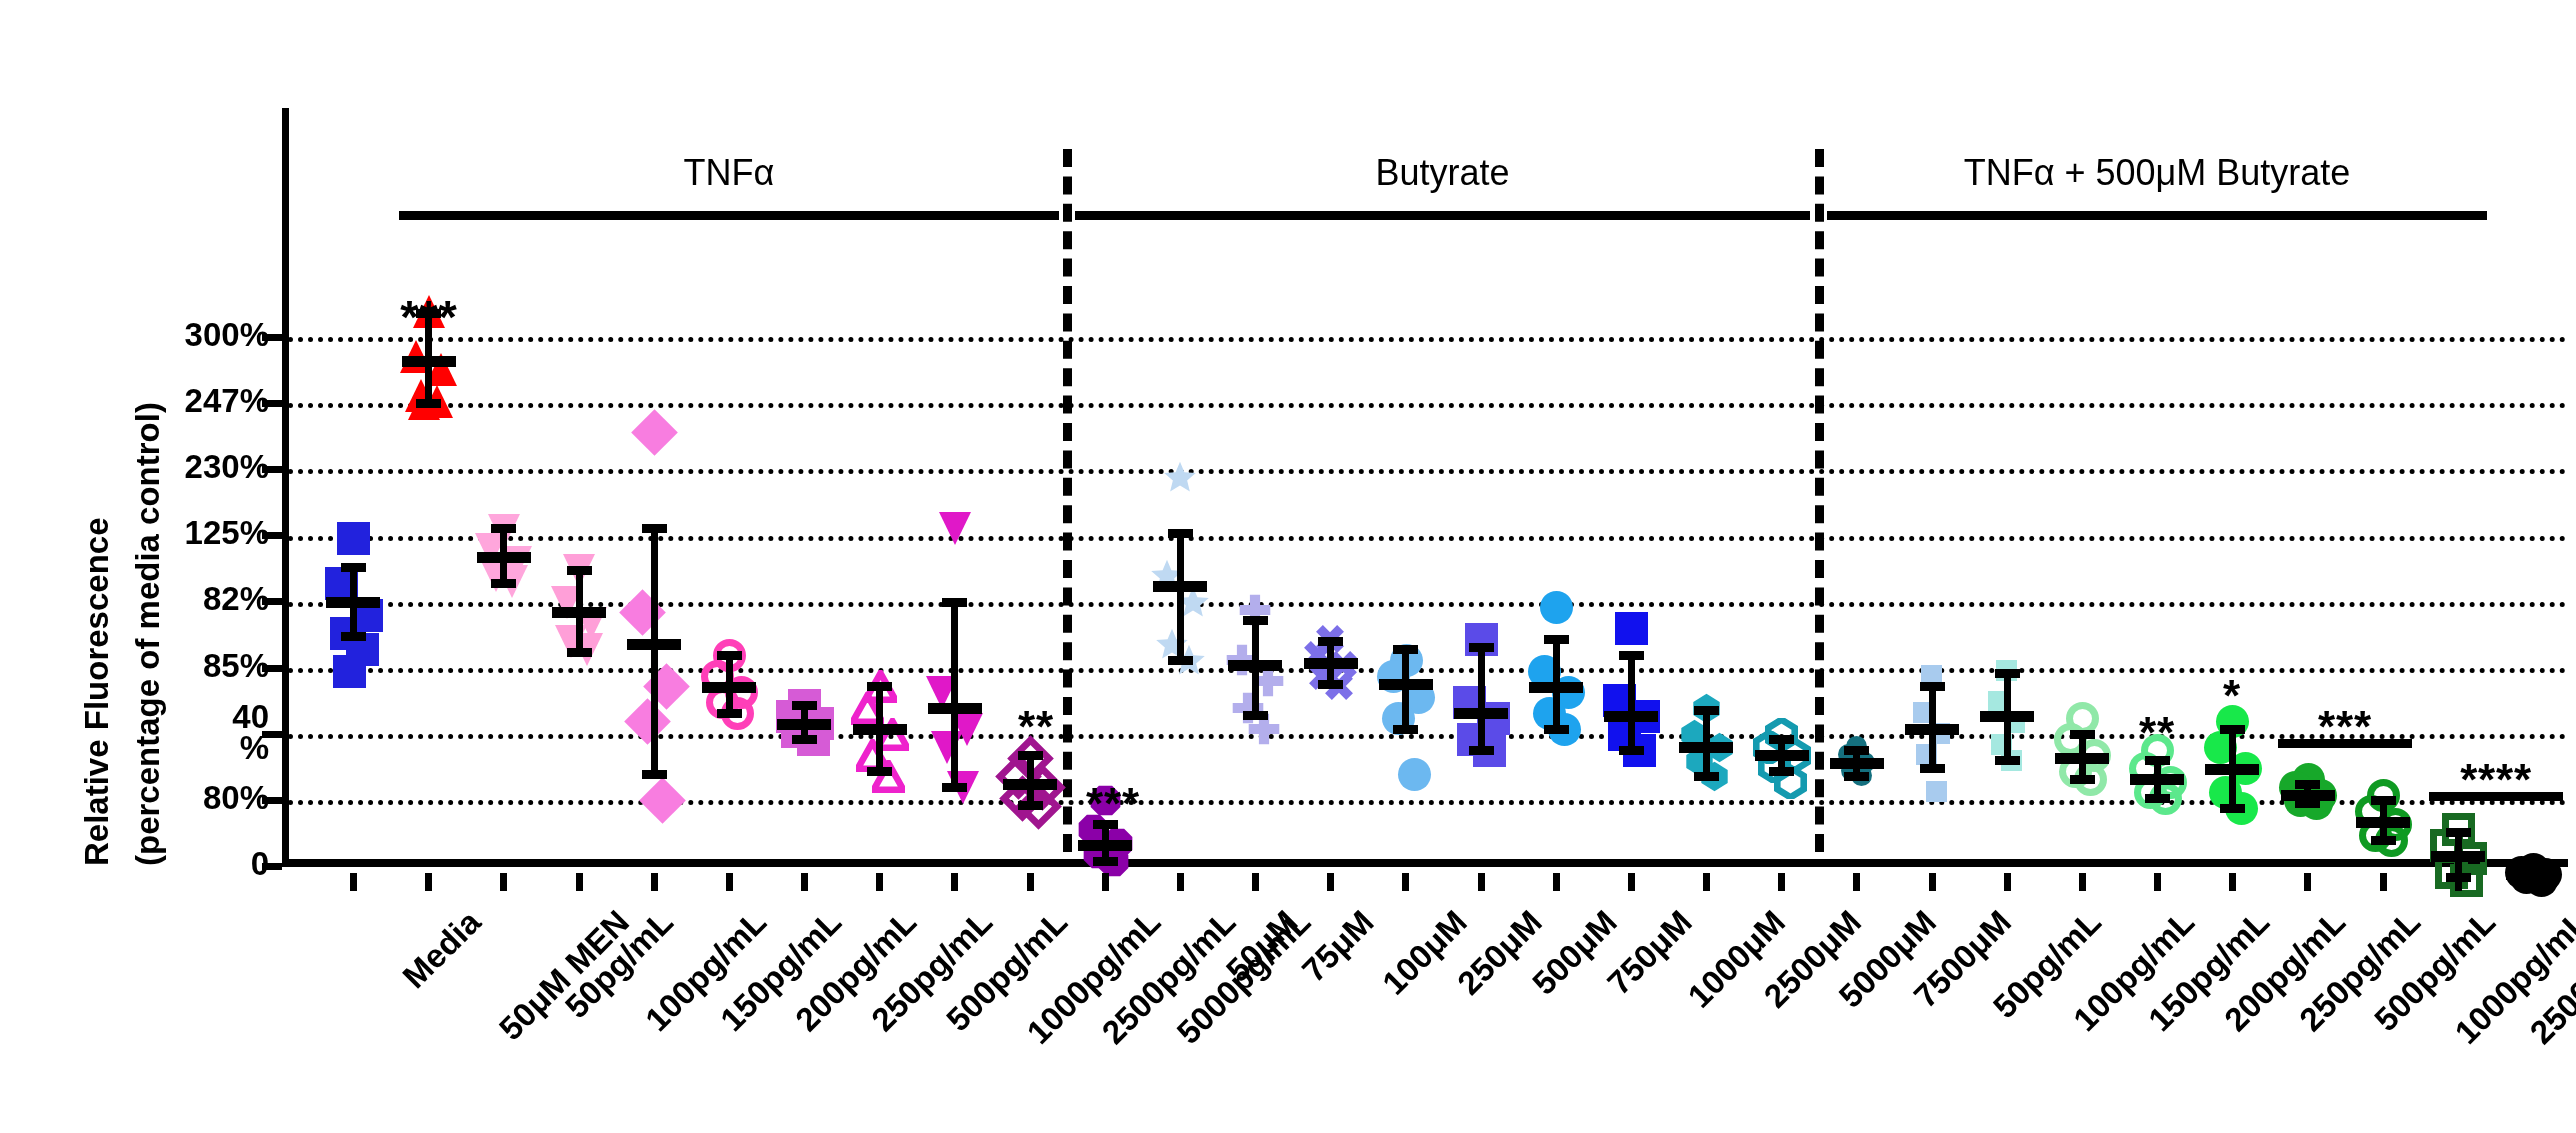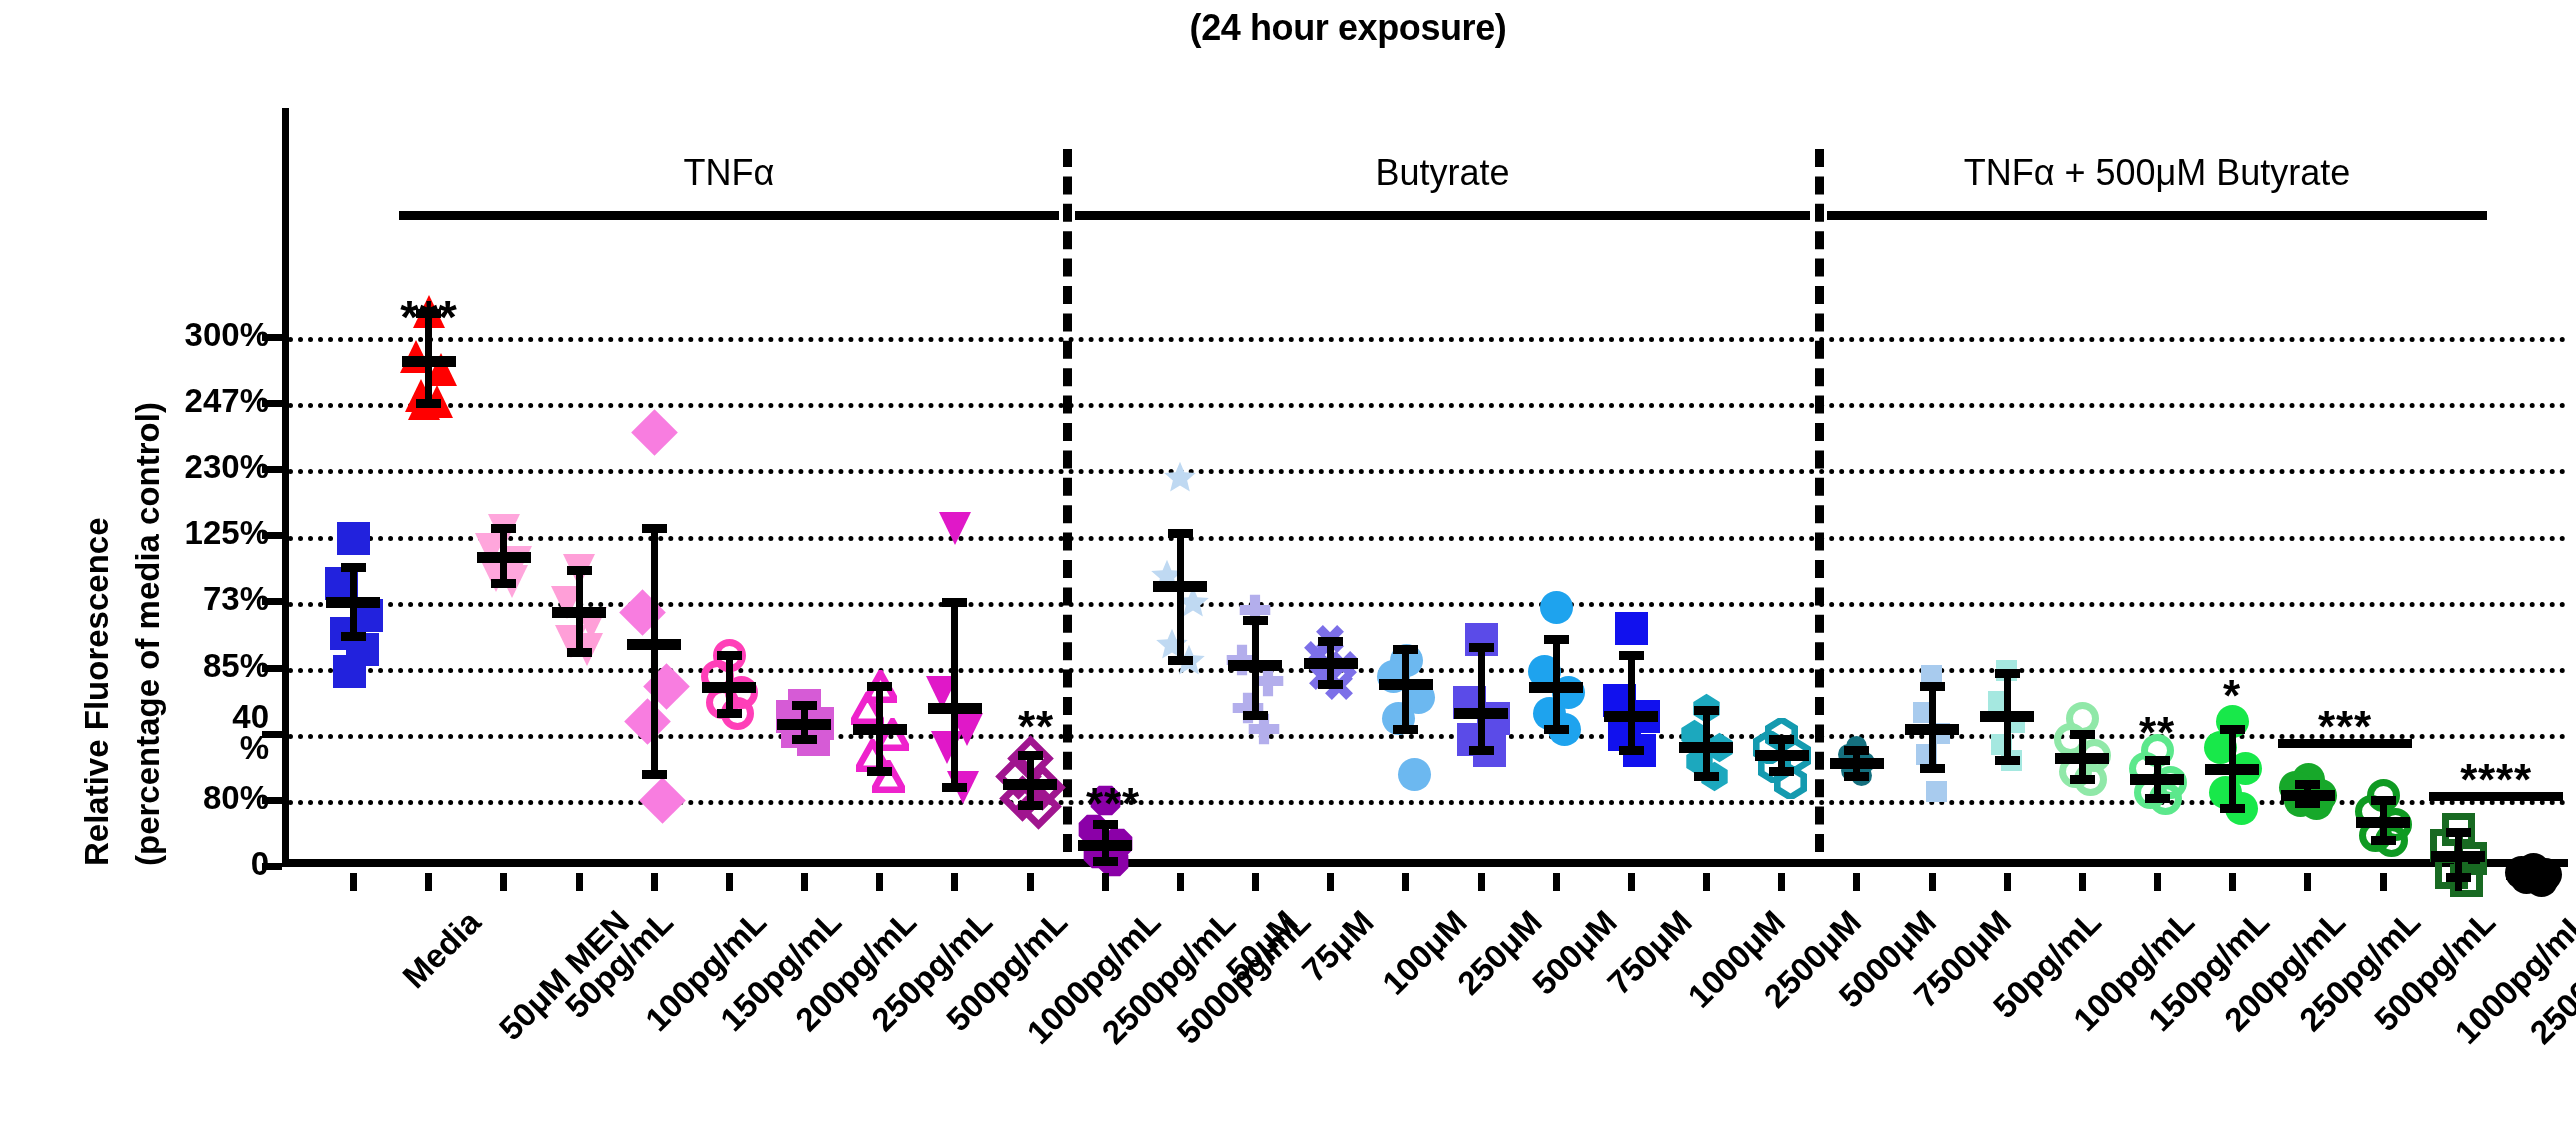--- a/index.html
+++ b/index.html
@@ -34,36 +34,35 @@
 
   .sig{position:absolute;font-weight:bold;font-size:41px;color:#000;white-space:nowrap;letter-spacing:0.8px;}
   .sigbar{position:absolute;height:9px;background:#000;}
 </style>
 </head>
 <body>
 
 <div id="root">
 
   <div class="title-block" style="left:1054px;">
-    <div id="title-line2">(24 hour exposure)</div>
   </div>
 
   <div id="ylabel-wrap">
       <div class="ylabel" style="left: 78px; top: 866px; transform: rotate(-90deg);">Relative Fluorescence</div>
       <div class="ylabel" style="left: 129px; top: 866px; transform: rotate(-90deg);">(percentage of media control)</div>
     </div>
   <div id="yticks">
       <div class="ytick-txt" style="top: 848px; left: 155px; width: 114px;">0</div>
       <div class="ytick-txt" style="top: 782px; left: 155px; width: 114px;">80%</div>
       <div class="ytick-txt" style="top: 701px; left: 155px; width: 114px;">
         <div>40</div>
         <div>%</div>
       </div>
       <div class="ytick-txt" style="top: 650px; left: 155px; width: 114px;">85%</div>
-      <div class="ytick-txt" style="top: 583px; left: 155px; width: 114px;">73%</div>
+      <div class="ytick-txt" style="top: 583px; left: 155px; width: 114px;">82%</div>
       <div class="ytick-txt" style="top: 517px; left: 155px; width: 114px;">125%</div>
       <div class="ytick-txt" style="top: 451px; left: 155px; width: 114px;">230%</div>
       <div class="ytick-txt" style="top: 385px; left: 155px; width: 114px;">247%</div>
       <div class="ytick-txt" style="top: 319px; left: 155px; width: 114px;">300%</div>
     </div>
   <div id="groups">
       <div class="grp-bar" style="left: 399px; width: 660px; top: 211px;"></div>
       <div class="grp-label" style="left: 399px; width: 660px; top: 152px;">TNFα</div>
       <div class="grp-bar" style="left: 1075px; width: 735px; top: 211px;"></div>
       <div class="grp-label" style="left: 1075px; width: 735px; top: 152px;">Butyrate</div>

